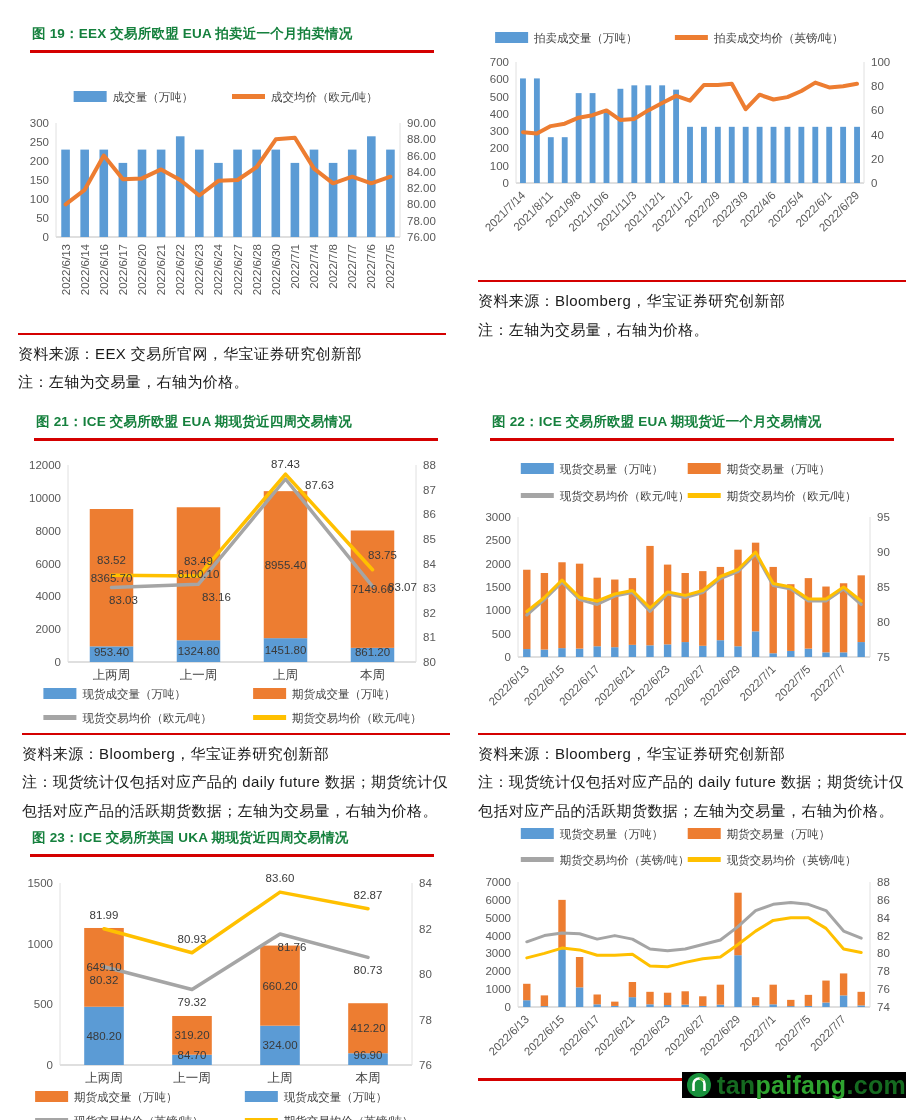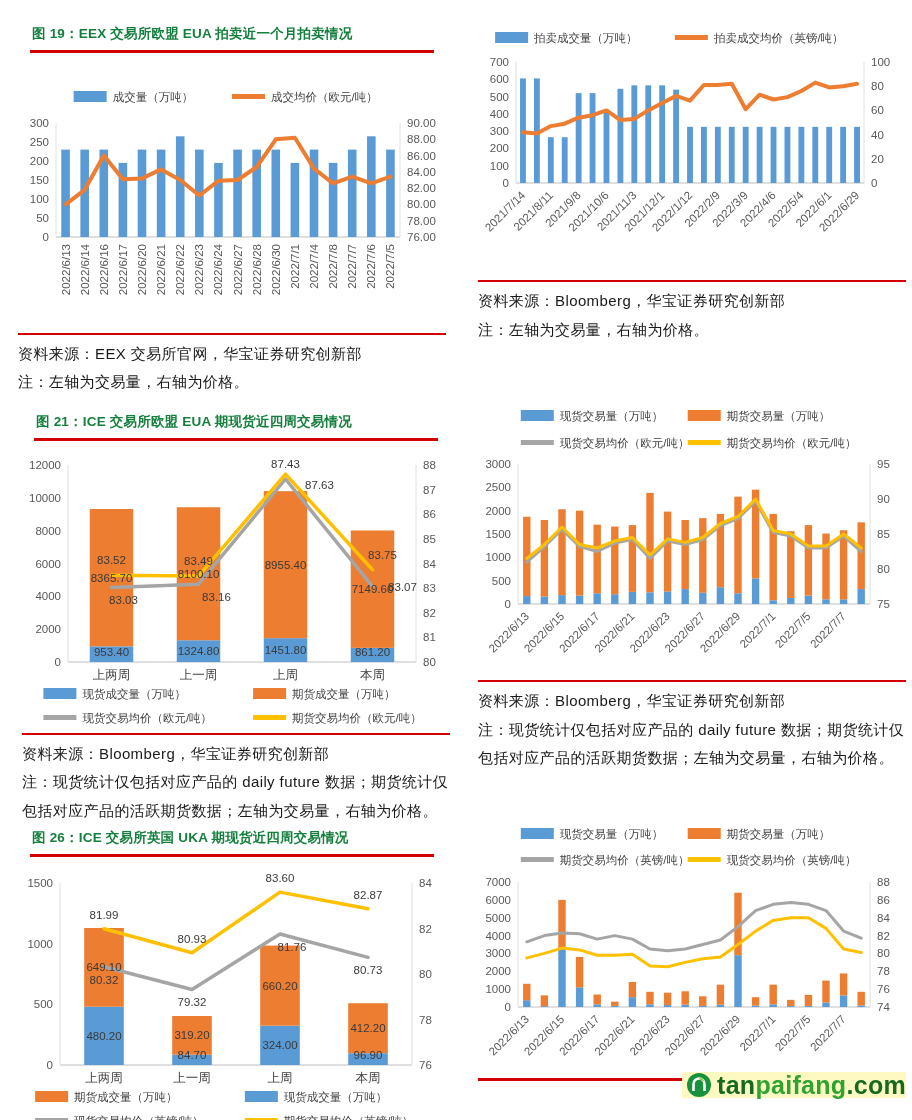--- a/index.html
+++ b/index.html
@@ -12,21 +12,21 @@
   #fig21{left:22px;top:396px;} #fig22{left:478px;top:396px;}
   #fig23{left:18px;top:812px;} #fig24{left:478px;top:812px;}
   .fig-title{
     margin:12px;padding:5px 0 7px 2px;font-size:13.5px;font-weight:700;color:#15803d;
     border-bottom:3px solid #D40000;line-height:1.3;letter-spacing:.2px;
   }
   svg.chart{display:block;margin-top:4px;}
   .fig-footer{margin-top:8px;border-top:2.5px solid #D40000;padding-top:5px;}
   .src,.note{margin:0;font-size:15px;color:#1a1a1a;line-height:1.9;letter-spacing:.4px;}
   .bottom-rule{border-top:3px solid #D40000;margin-top:7px;height:0;}
-  .watermark{position:absolute;right:0;top:260px;display:flex;align-items:center;gap:5px;background:#fef9c3;padding-left:4px;}
+  .watermark{position:absolute;right:0;top:260px;display:flex;align-items:center;gap:5px;background:#000000;padding-left:4px;}
   .wm-text{font-size:25px;font-weight:800;letter-spacing:.3px;line-height:1;}
   .wm-dark{color:#156A20;} .wm-light{color:#2EA32F;}
 </style>
 </head>
 <body>
 
 <section class="fig" id="fig19">
   <h3 class="fig-title">图 19：EEX 交易所欧盟 EUA 拍卖近一个月拍卖情况</h3>
   <svg class="chart" viewBox="0 0 428 260" width="428" height="260">
       <g>
@@ -265,20 +265,21 @@
         <text x="270.12" y="269" text-anchor="start" font-size="11.5" fill="#404040">期货交易均价（欧元/吨）</text>
       </g>
     </svg>
   <footer class="fig-footer">
     <p class="src">资料来源：Bloomberg，华宝证券研究创新部</p>
     <p class="note">注：现货统计仅包括对应产品的 daily future 数据；期货统计仅包括对应产品的活跃期货数据；左轴为交易量，右轴为价格。</p>
   </footer>
 </section>
 
 <section class="fig" id="fig22">
+  <h3 class="fig-title">图 22：ICE 交易所欧盟 EUA 期现货近一个月交易情况</h3>
   <svg class="chart" viewBox="0 0 428 272" width="428" height="272">
       <g>
         <line x1="40" y1="204" x2="392" y2="204" stroke="#BFBFBF" stroke-width="1"></line>
         <line x1="40" y1="64" x2="40" y2="204" stroke="#E0E0E0" stroke-width="1"></line>
         <line x1="392" y1="64" x2="392" y2="204" stroke="#E0E0E0" stroke-width="1"></line>
       </g>
       <g>
         <text x="33" y="208" text-anchor="end" font-size="11.5" fill="#595959">0</text>
         <text x="33" y="184.66666666666666" text-anchor="end" font-size="11.5" fill="#595959">500</text>
         <text x="33" y="161.33333333333334" text-anchor="end" font-size="11.5" fill="#595959">1000</text>
@@ -363,21 +364,21 @@
         <text x="248.72" y="47" text-anchor="start" font-size="11.5" fill="#404040">期货交易均价（欧元/吨）</text>
       </g>
     </svg>
   <footer class="fig-footer">
     <p class="src">资料来源：Bloomberg，华宝证券研究创新部</p>
     <p class="note">注：现货统计仅包括对应产品的 daily future 数据；期货统计仅包括对应产品的活跃期货数据；左轴为交易量，右轴为价格。</p>
   </footer>
 </section>
 
 <section class="fig" id="fig23">
-  <h3 class="fig-title">图 26：ICE 交易所英国 UKA 期现货近四周交易情况</h3>
+  <h3 class="fig-title">图 23：ICE 交易所英国 UKA 期现货近四周交易情况</h3>
   <svg class="chart" viewBox="0 0 428 258" width="428" height="258">
       <g>
         <line x1="42" y1="196" x2="394" y2="196" stroke="#BFBFBF" stroke-width="1"></line>
         <line x1="42" y1="14" x2="42" y2="196" stroke="#E0E0E0" stroke-width="1"></line>
         <line x1="394" y1="14" x2="394" y2="196" stroke="#E0E0E0" stroke-width="1"></line>
       </g>
       <g>
         <text x="35" y="200" text-anchor="end" font-size="11.5" fill="#595959">0</text>
         <text x="35" y="139.33333333333334" text-anchor="end" font-size="11.5" fill="#595959">500</text>
         <text x="35" y="78.66666666666667" text-anchor="end" font-size="11.5" fill="#595959">1000</text>

